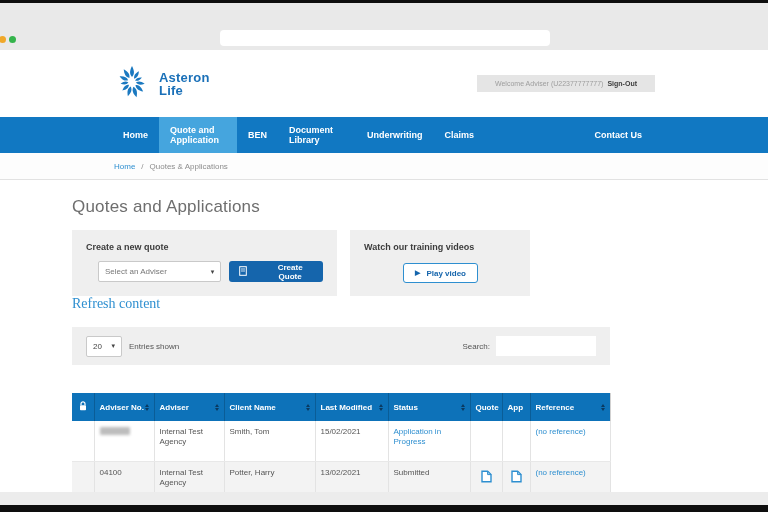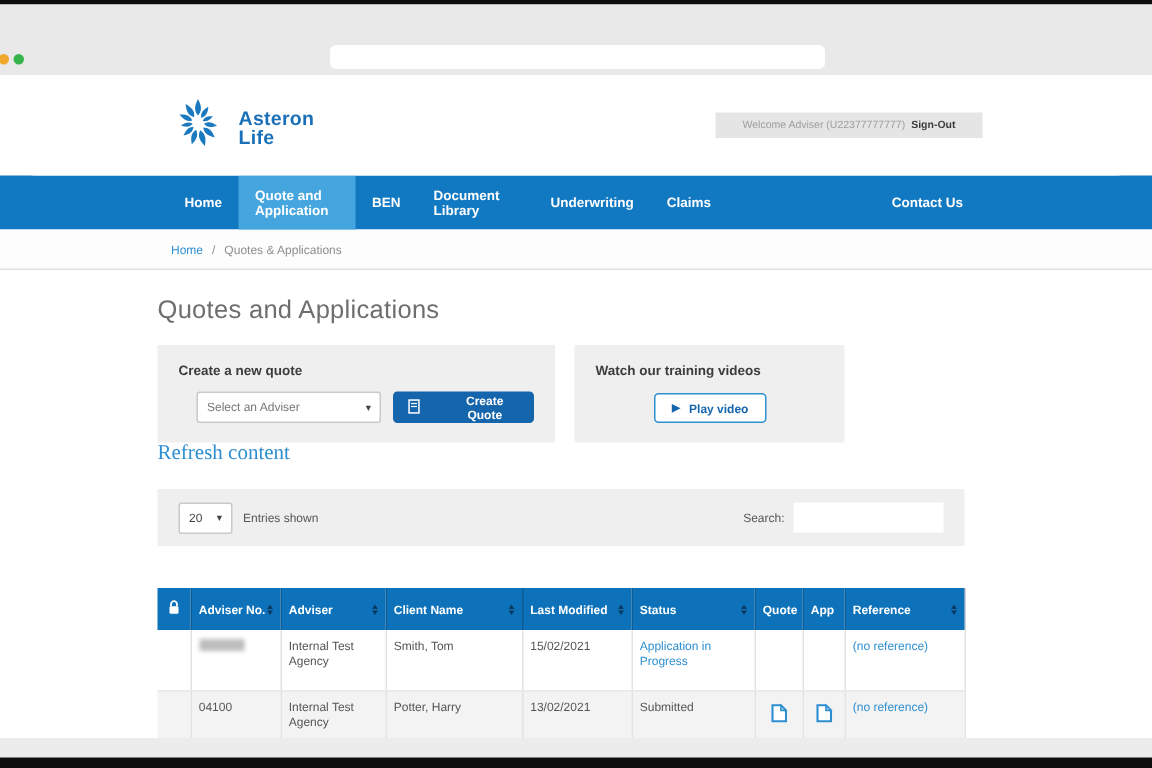--- a/index.html
+++ b/index.html
@@ -16,40 +16,40 @@
   .chrome { position:relative; height:47px; background:#e9e9e9; }
   .dot { position:absolute; width:7px; height:7px; border-radius:50%; top:33px; }
   .dot-orange { left:-1px; background:#f0a82a; }
   .dot-green { left:9px; background:#35b44c; }
   .url-pill { position:absolute; left:220px; top:27px; width:330px; height:16px; background:#fff; border-radius:4px; border:none; font-size:8px; padding:0 8px; color:#666; }
 
   
   .site { position:relative; height:442px; background:#fff; overflow:hidden; }
 
   
-  .site-header { position:relative; height:67px; background:#fff;border-radius:23px; }
+  .site-header { position:relative; height:67px; background:#fff; }
   .logo { position:absolute; left:112px; top:12px; display:flex; align-items:center; gap:7px; }
   .logo-text { color:#1a70b8; font-weight:bold; font-size:13px; line-height:13px; letter-spacing:0.2px; }
   .welcome { position:absolute; left:477px; top:25px; width:178px; height:17px; background:#e5e5e5; display:flex; align-items:center; justify-content:center; gap:4px; font-size:7px; white-space:nowrap; }
   .welcome-text { color:#9d9d9d; }
   .signout { color:#3c3c3c; font-weight:bold; cursor:pointer; }
 
   
   .nav { height:36px; background:#1178c2; display:flex; align-items:stretch; padding-left:112px; padding-right:115px; color:#fff; }
   .nav-item { display:flex; align-items:center; padding:0 11px; font-size:9px; font-weight:bold; line-height:10px; cursor:pointer; }
   .nav-item.two-line span { display:block; max-width:56px; }
   .nav-item.active { background:#45a5de; }
   .nav-item.right { margin-left:auto; }
 
   
   .breadcrumb { height:27px; display:flex; align-items:center; gap:6px; padding-left:114px; font-size:8px; color:#8d8d8d; background:#fdfdfd; border-bottom:1px solid #e2e2e2; }
   .crumb-home { color:#2e8fd0; cursor:pointer; }
 
   
-  .main { padding-left:105px; background:#fff; }
+  .main { padding-left:72px; background:#fff; }
   .page-title { font-size:17px; font-weight:normal; color:#6e6e6e; padding-top:17px; margin-bottom:13px; letter-spacing:0.2px; }
 
   .cards { display:flex; gap:13px; }
   .card { background:#efefef; padding:12px 14px 13px 14px; }
   .card-create { width:265px; }
   .card-training { width:180px; }
   .card-title { font-size:9px; font-weight:bold; color:#3c3c3c; margin-bottom:9px; }
   .card-row { display:flex; gap:8px; }
 
   .select { background:#fff; border:1px solid #c9c9c9; border-radius:2px; height:21px; display:flex; align-items:center; justify-content:space-between; padding:0 6px; font-size:8px; color:#777; cursor:pointer; }

